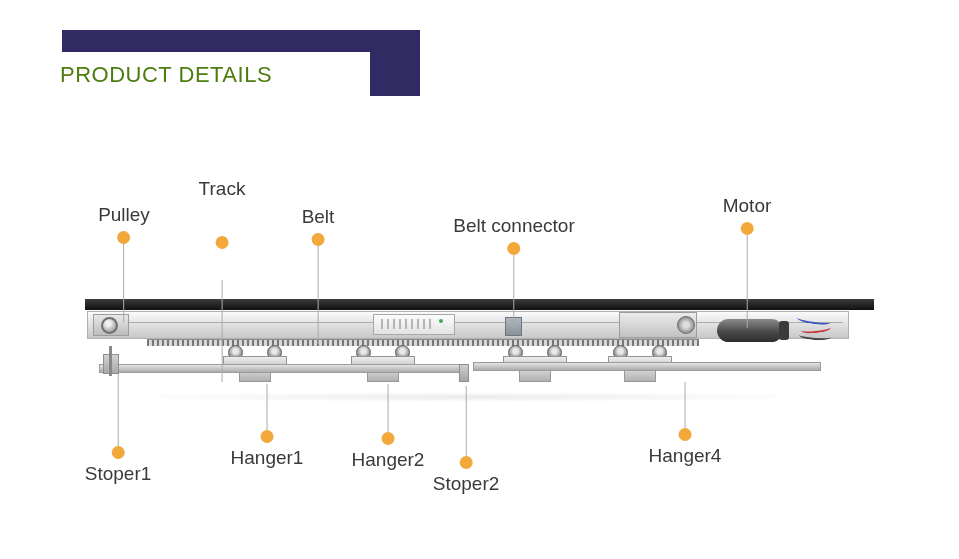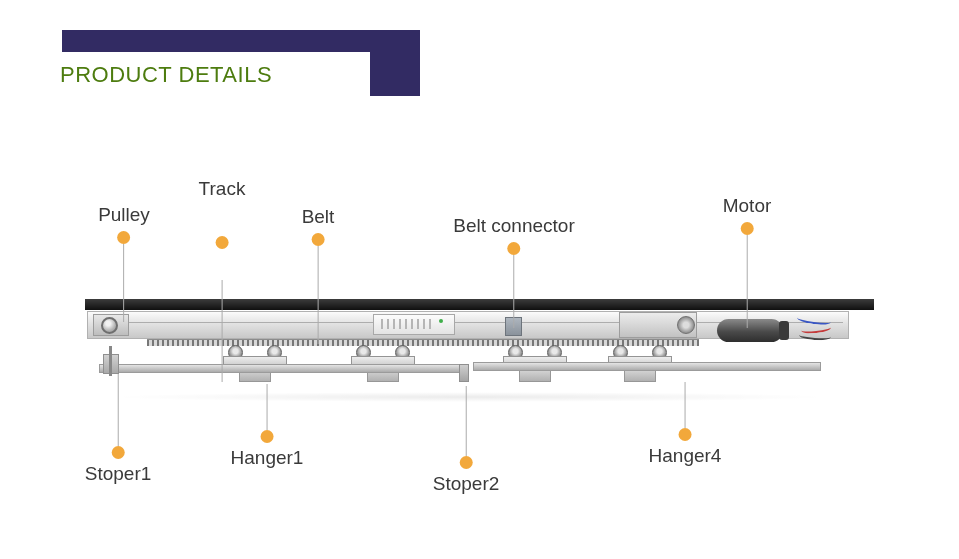--- a/index.html
+++ b/index.html
@@ -132,20 +132,25 @@
   <div class="callout bottom" style="left:118px;top:374px;">
     <span class="line" style="height:72px;"></span>
     <span class="dot"></span>
     <span class="label">Stoper1</span>
   </div>
   <div class="callout bottom" style="left:259px;top:384px;margin-left:8px;">
     <span class="line" style="height:46px;"></span>
     <span class="dot"></span>
     <span class="label">Hanger1</span>
   </div>
+  <div class="callout bottom" style="left:388px;top:384px;">
+    <span class="line" style="height:48px;"></span>
+    <span class="dot"></span>
+    <span class="label">Hanger2</span>
+  </div>
   <div class="callout bottom" style="left:466px;top:386px;">
     <span class="line" style="height:70px;"></span>
     <span class="dot"></span>
     <span class="label">Stoper2</span>
   </div>
   <div class="callout bottom" style="left:653px;top:382px;margin-left:32px;">
     <span class="line" style="height:46px;"></span>
     <span class="dot"></span>
     <span class="label">Hanger4</span>
   </div>

